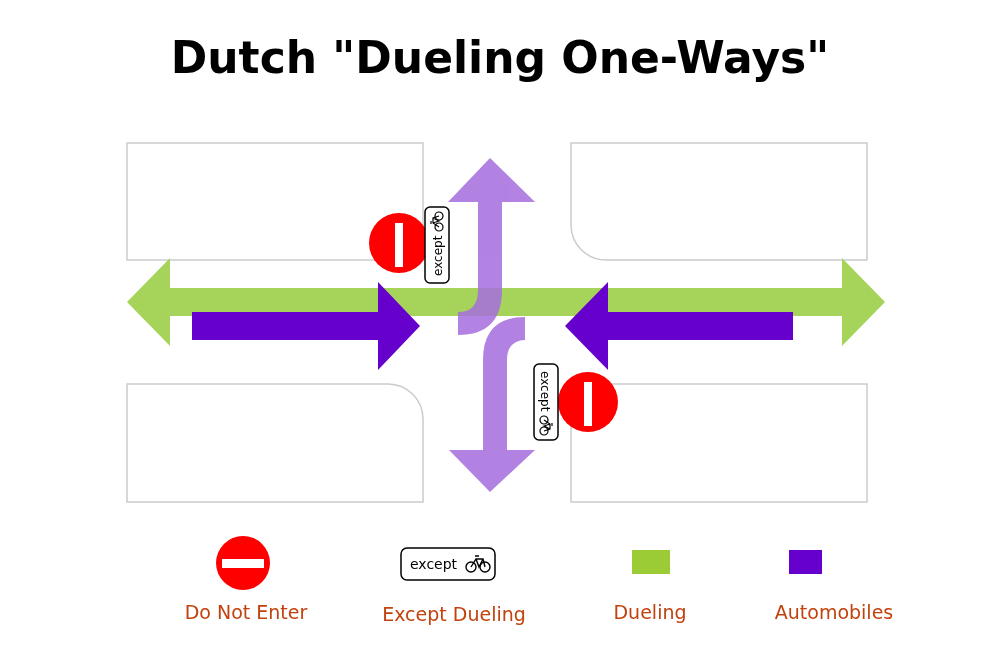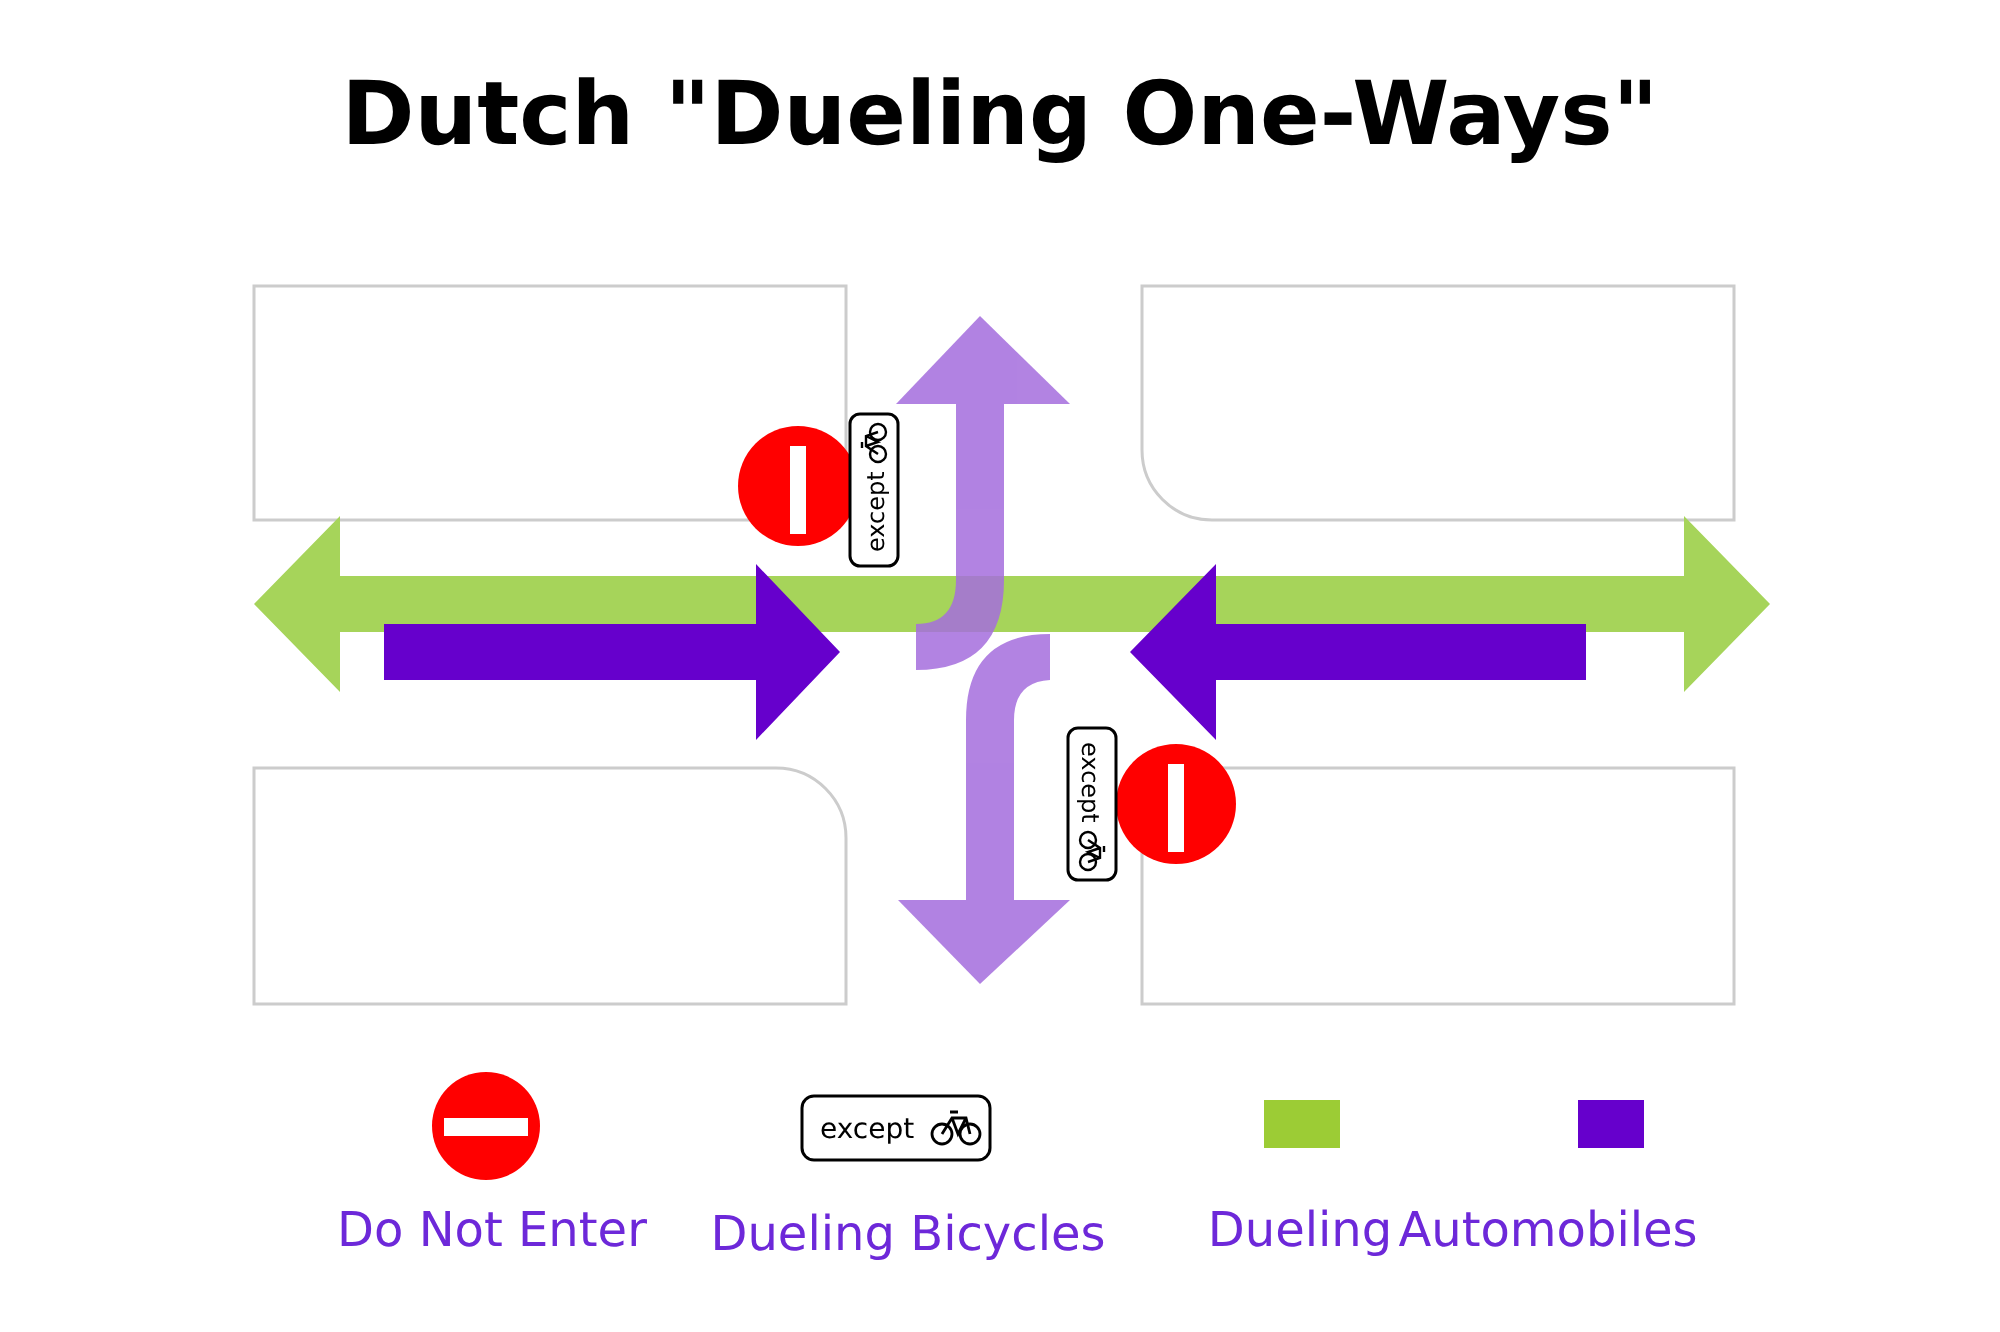--- a/index.html
+++ b/index.html
@@ -1,19 +1,19 @@
 <!DOCTYPE html>
 <html><head>
 <meta charset="utf-8">
 <style>
   html, body { margin: 0; padding: 0; background: #ffffff; }
   body { width: 1000px; height: 666px; position: relative; overflow: hidden; font-family: "DejaVu Sans", "Liberation Sans", sans-serif; }
   .title { position: absolute; left: 0; top: 32px; width: 1000px; text-align: center; font-size: 44px; font-weight: bold; color: #000; letter-spacing: 0px; }
   svg.diagram { position: absolute; left: 0; top: 0; }
-  .legend-label { position: absolute; font-size: 24px; color: #6d28d9; text-align: center; width: 220px; }
+  .legend-label { position: absolute; font-size: 19px; color: #c2410c; text-align: center; width: 220px; }
 </style>
 </head>
 <body>
 
 <div class="title">Dutch "Dueling One-Ways"</div>
 
 <svg class="diagram" width="1000" height="666" viewBox="0 0 1000 666">
 
   <rect x="127" y="143" width="296" height="117" fill="#fff" stroke="#cccccc" stroke-width="1.5"></rect>
   <path d="M571,143 H867 V260 H606 A35,35 0 0 1 571,225 Z" fill="#fff" stroke="#cccccc" stroke-width="1.5"></path>
@@ -77,15 +77,15 @@
       <circle cx="-7" cy="3" r="5"></circle>
         <circle cx="7" cy="3" r="5"></circle>
       <path d="M-7,3 L-2,-5 L5,-5 L7,3 M-2,-5 L1,3 L5,-5 M-3,-8 L1,-8"></path>
     </g>
   </g>
   <rect x="632" y="550" width="38" height="24" fill="#9ccc35"></rect>
   <rect x="789" y="550" width="33" height="24" fill="#6600cc"></rect>
 </svg>
 
 <div class="legend-label" style="left:136px; top:601px;">Do Not Enter</div>
-<div class="legend-label" style="left:344px; top:603px;">Dueling Bicycles</div>
+<div class="legend-label" style="left:344px; top:603px;">Except Dueling</div>
 <div class="legend-label" style="left:540px; top:601px;">Dueling</div>
-<div class="legend-label" style="left:664px; top:601px;">Automobiles</div>
+<div class="legend-label" style="left:724px; top:601px;">Automobiles</div>
 
 </body></html>

